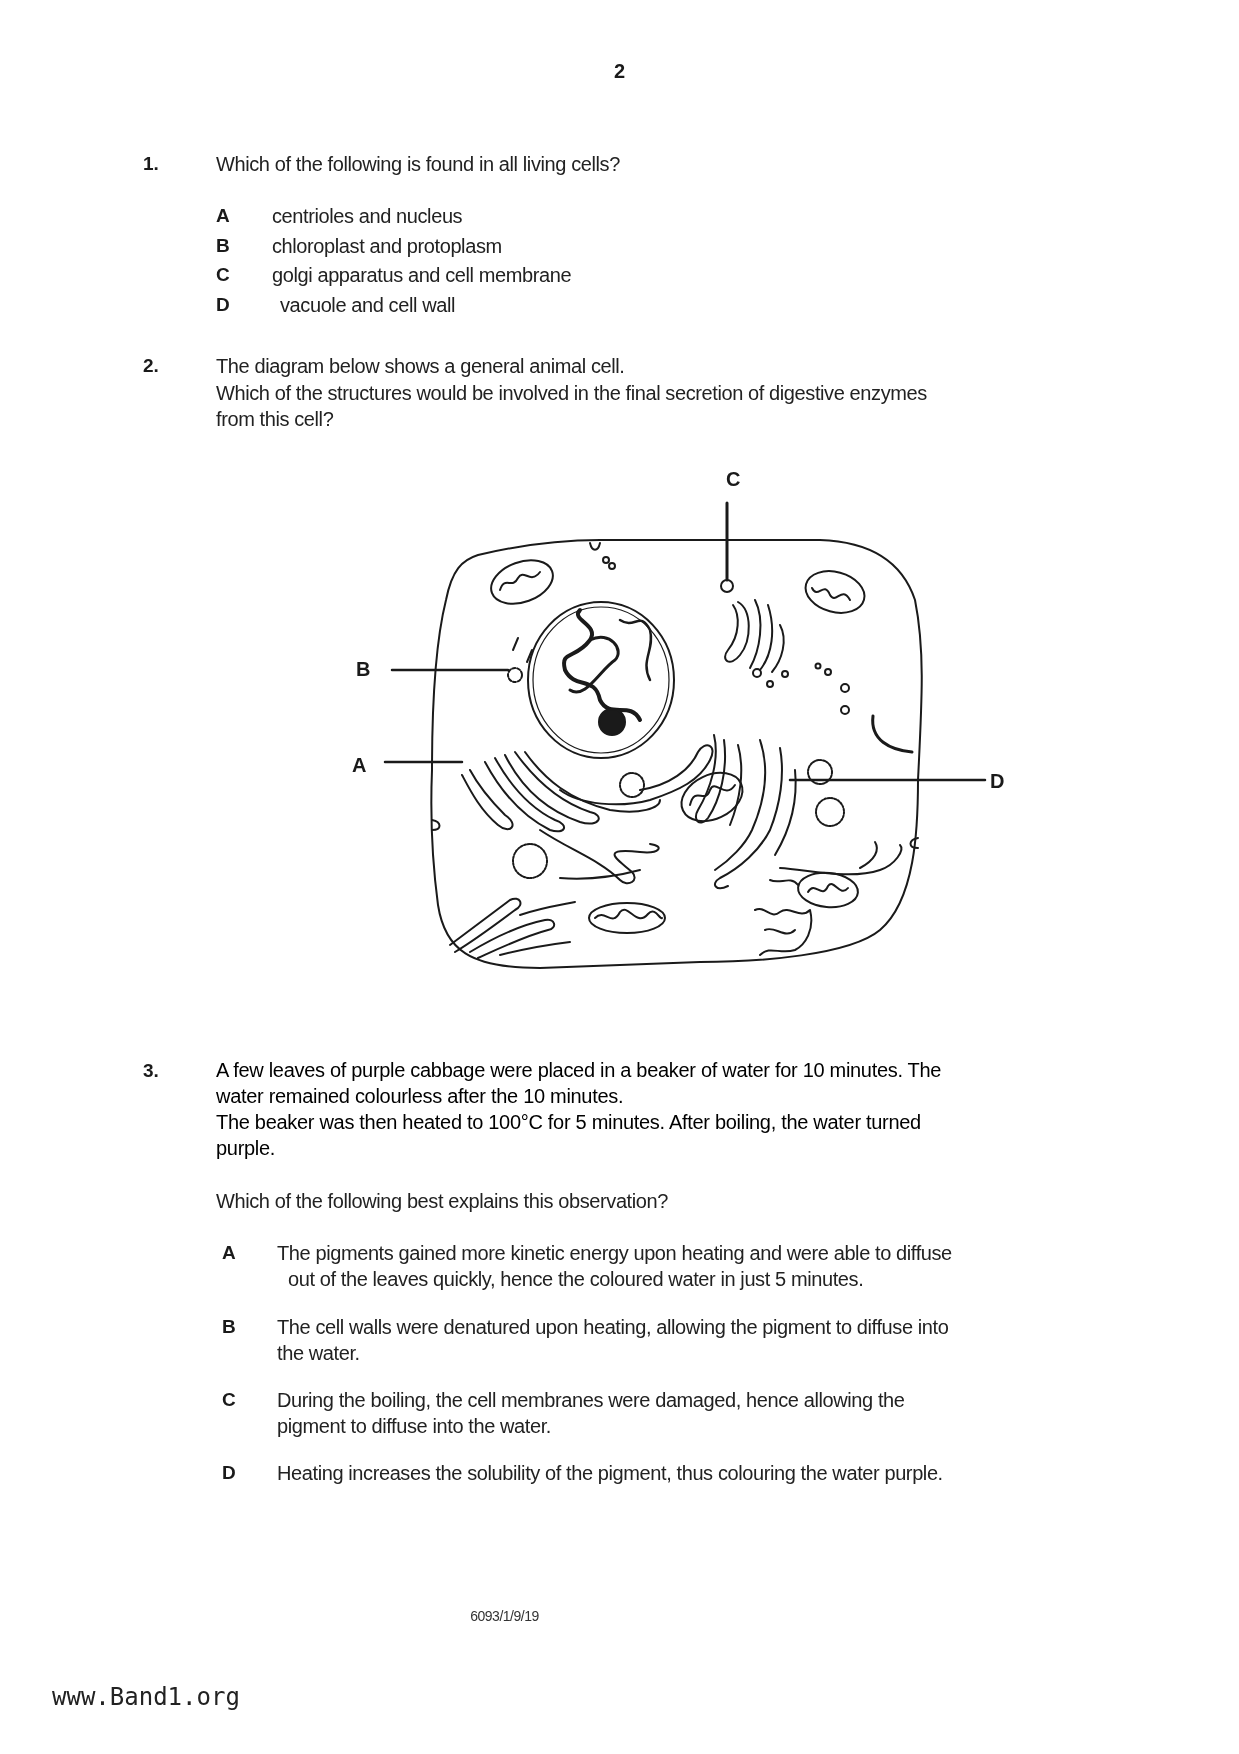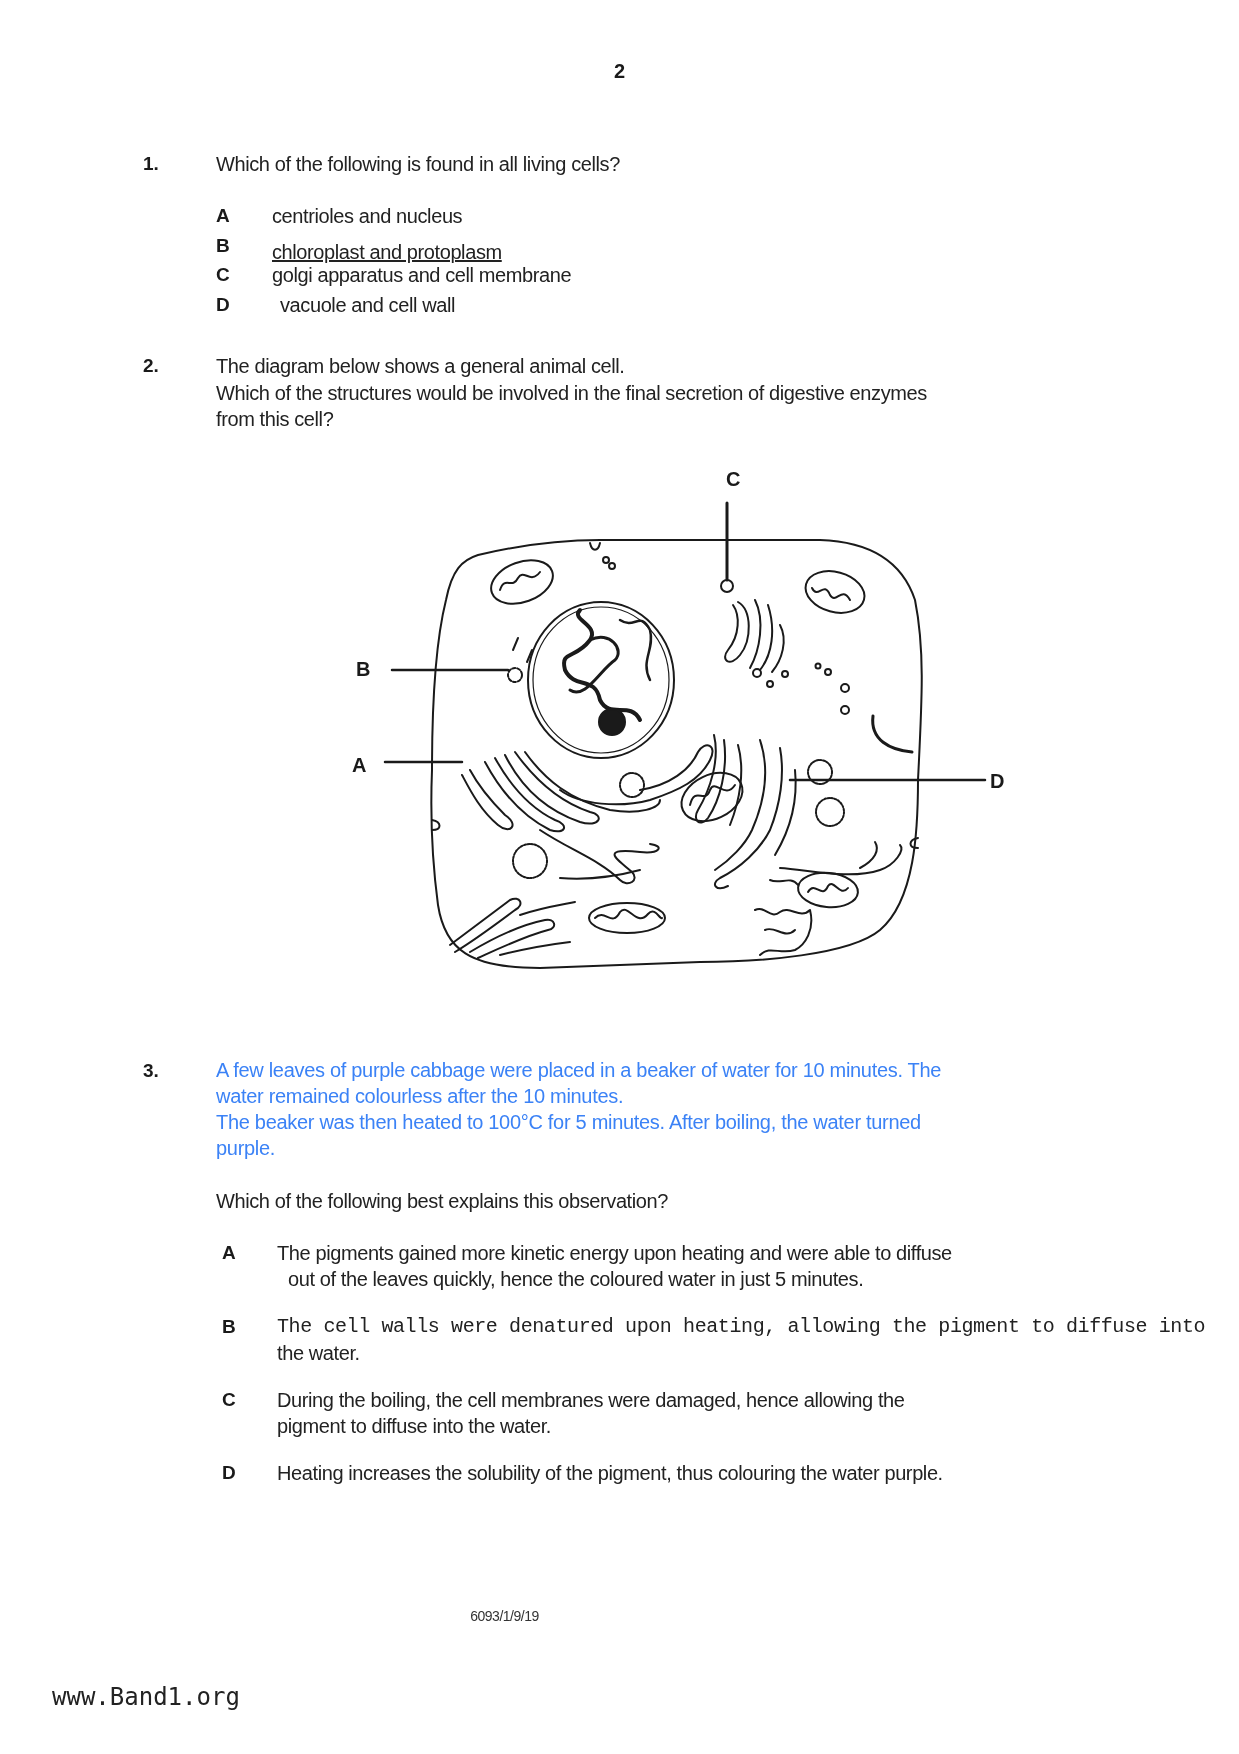--- a/index.html
+++ b/index.html
@@ -4,39 +4,39 @@
 <style>
   html, body { margin:0; padding:0; background:#ffffff; }
   body { width:1239px; height:1754px; position:relative; overflow:hidden;
          font-family:"Liberation Sans", sans-serif; color:#1a1a1a; }
   .abs { position:absolute; }
   .page-num { left:0; width:1239px; top:60px; text-align:center; font-weight:bold; font-size:20px; }
   .qnum { font-weight:bold; font-size:19px; }
   .qtext { font-size:20px; line-height:26px; letter-spacing:-0.4px; color:#222; }
   .opt-letter { font-weight:bold; font-size:19px; }
   .opt-text { font-size:20px; line-height:26px; letter-spacing:-0.4px; color:#222;margin-left:12px; }
-  .q3text { font-size:20px; line-height:26px; letter-spacing:-0.3px; color:#3b82f6; text-align:justify; }
+  .q3text { font-size:20px; line-height:26px; letter-spacing:-0.3px; color:#000000; text-align:justify; }
   .footer-code { left:0; width:1009px; top:1608px; text-align:center; font-size:14px; color:#333; letter-spacing:-0.5px; }
   .watermark { left:52px; top:1683px; font-family:"DejaVu Sans Mono", monospace; font-size:24px; color:#222; }
   .diagram-label { font-weight:bold; font-size:20px; }
 </style>
 </head>
 <body>
 
 <div class="abs page-num">2</div>
 
 <div>
   <div class="abs qnum" style="left:143px; top:153px;">1.</div>
   <div class="abs qtext" style="left:216px; top:151px;">Which of the following is found in all living cells?</div>
 
   <div class="abs opt-letter" style="left:216px; top:205px;">A</div>
   <div class="abs opt-text" style="left:260px; top:203px;">centrioles and nucleus</div>
 
   <div class="abs opt-letter" style="left:216px; top:235px;">B</div>
-  <div class="abs opt-text" style="left:260px; top:239px;text-decoration:underline;">chloroplast and protoplasm</div>
+  <div class="abs opt-text" style="left:260px; top:233px;">chloroplast and protoplasm</div>
 
   <div class="abs opt-letter" style="left:216px; top:264px;">C</div>
   <div class="abs opt-text" style="left:260px; top:262px;">golgi apparatus and cell membrane</div>
 
   <div class="abs opt-letter" style="left:216px; top:294px;">D</div>
   <div class="abs opt-text" style="left:268px; top:292px;">vacuole and cell wall</div>
 </div>
 
 <div>
   <div class="abs qnum" style="left:143px; top:355px;">2.</div>
@@ -148,21 +148,21 @@
   <div class="abs q3text" style="left:216px; top:1109px; width:872px;">The beaker was then heated to 100°C for 5 minutes. After boiling, the water turned</div>
   <div class="abs q3text" style="left:216px; top:1135px;">purple.</div>
 
   <div class="abs qtext" style="left:216px; top:1188px;">Which of the following best explains this observation?</div>
 
   <div class="abs opt-letter" style="left:222px; top:1242px;">A</div>
   <div class="abs opt-text" style="left:265px; top:1240px;">The pigments gained more kinetic energy upon heating and were able to diffuse</div>
   <div class="abs opt-text" style="left:276px; top:1266px;text-align:center;">out of the leaves quickly, hence the coloured water in just 5 minutes.</div>
 
   <div class="abs opt-letter" style="left:222px; top:1316px;">B</div>
-  <div class="abs opt-text" style="left:265px; top:1314px;font-family:Liberation Mono, monospace;">The cell walls were denatured upon heating, allowing the pigment to diffuse into</div>
+  <div class="abs opt-text" style="left:265px; top:1314px;">The cell walls were denatured upon heating, allowing the pigment to diffuse into</div>
   <div class="abs opt-text" style="left:265px; top:1340px;">the water.</div>
 
   <div class="abs opt-letter" style="left:222px; top:1389px;">C</div>
   <div class="abs opt-text" style="left:265px; top:1387px;">During the boiling, the cell membranes were damaged, hence allowing the</div>
   <div class="abs opt-text" style="left:265px; top:1413px;">pigment to diffuse into the water.</div>
 
   <div class="abs opt-letter" style="left:222px; top:1462px;">D</div>
   <div class="abs opt-text" style="left:265px; top:1460px;">Heating increases the solubility of the pigment, thus colouring the water purple.</div>
 </div>
 

